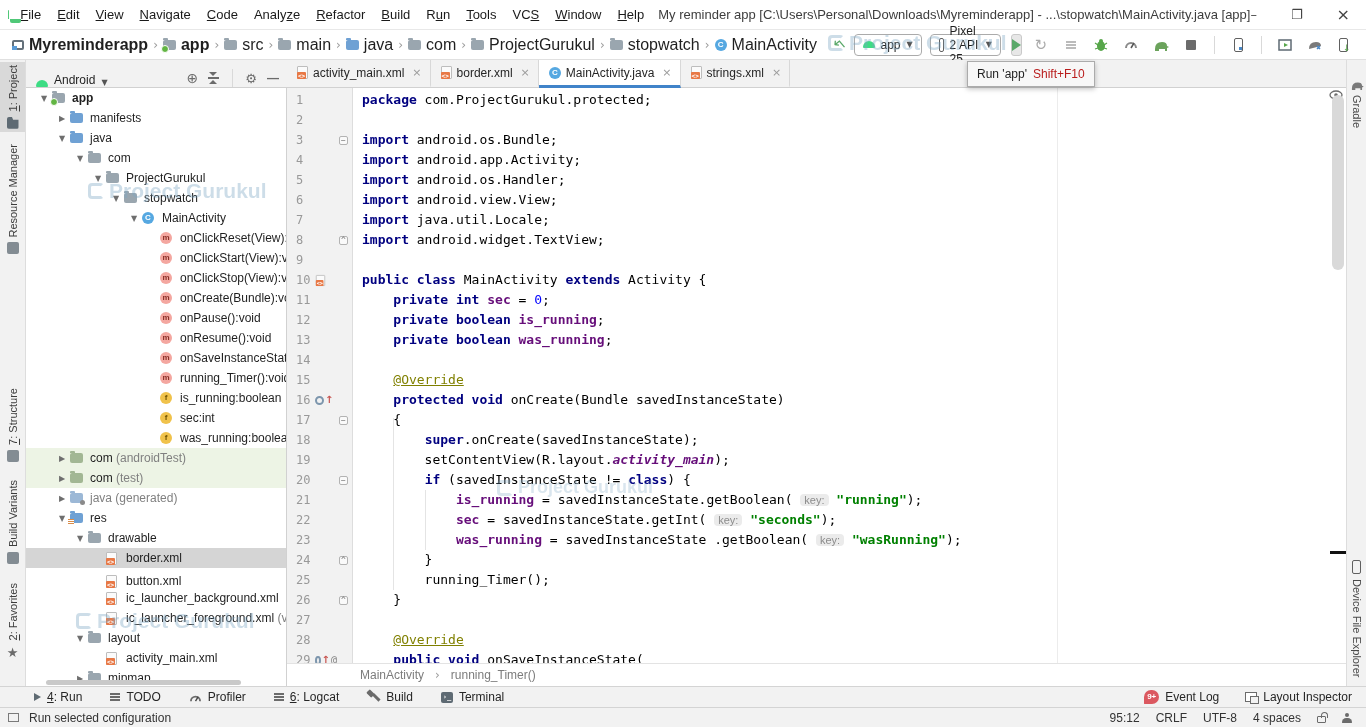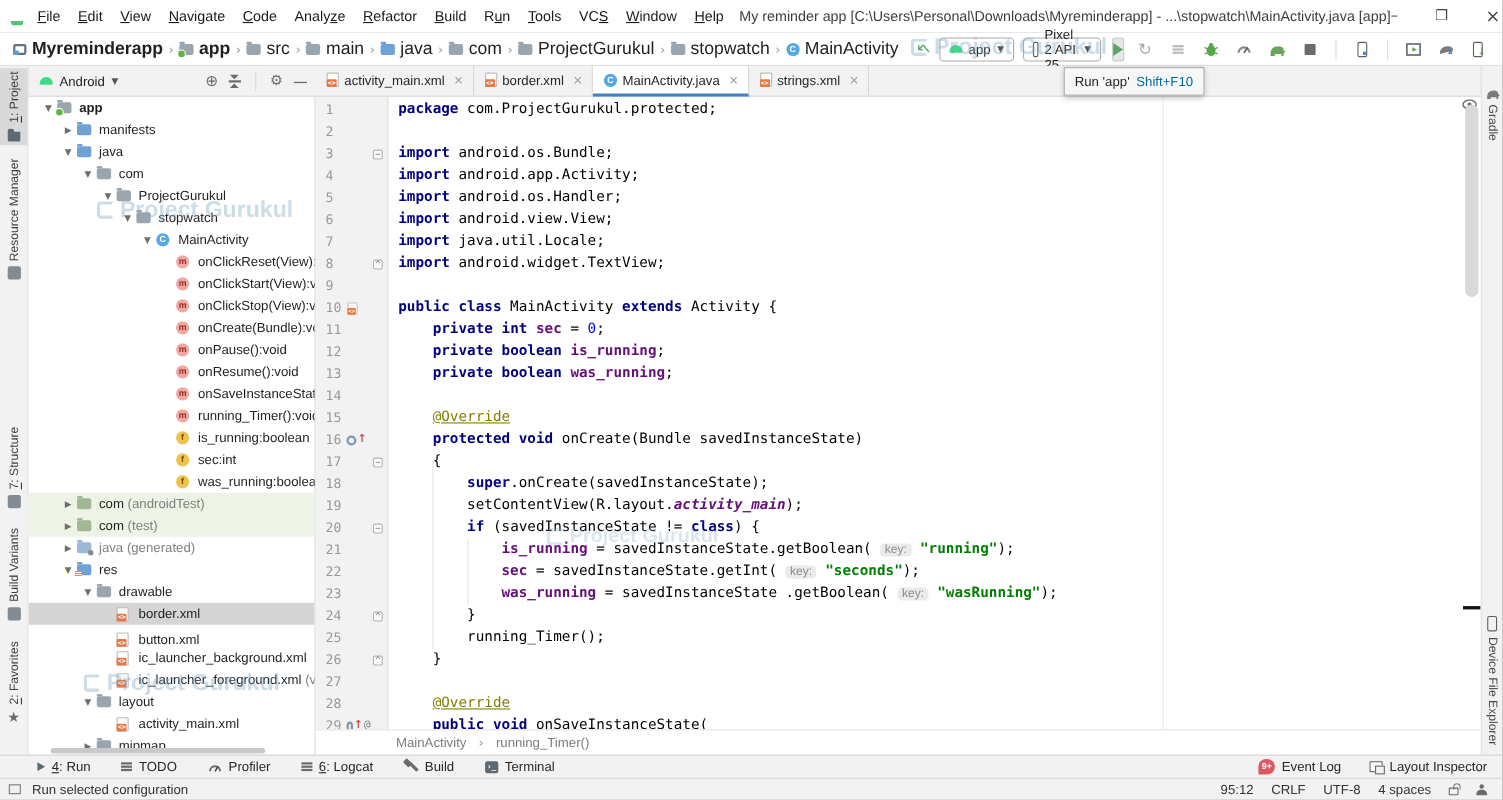--- a/index.html
+++ b/index.html
@@ -3,21 +3,21 @@
 <meta charset="utf-8">
 <style>
   html,body{margin:0;padding:0;background:#888;}
   *{box-sizing:border-box;}
   #app{position:relative;width:1366px;height:727px;background:#fff;overflow:hidden;
        font-family:"Liberation Sans",sans-serif;font-size:12px;color:#1f1f1f;}
 
   
   #titlebar{position:absolute;left:0;top:0;width:1366px;height:30px;background:#fff;
             border-bottom:1px solid #E8E8E8;display:flex;align-items:center;padding-left:8px;}
-  #menus{display:flex;align-items:flex-start;margin-left:14px;}
+  #menus{display:flex;align-items:flex-start;}
   #menus .menu{padding:0 8px;font-size:13px;color:#1a1a1a;cursor:default;}
   #menus .menu u{text-decoration:underline;}
   #win-title{margin-left:6px;font-size:13px;color:#3d3d3d;white-space:nowrap;}
   #win-controls{margin-left:auto;display:flex;align-items:center;gap:34px;padding-right:16px;
                 font-family:"DejaVu Sans",sans-serif;color:#444;font-size:13px;}
   .droid-logo{width:15px;height:9px;background:#50C878;border-radius:8px 8px 2px 2px;position:relative;margin-right:4px;}
   .droid-logo::after{content:"";position:absolute;left:2px;bottom:-4px;width:11px;height:4px;background:#50C878;border-radius:0 0 2px 2px;}
 
   
   #navbar{position:absolute;left:0;top:30px;width:1366px;height:30px;background:#fff;
@@ -60,36 +60,36 @@
   .ic-xml::after{content:"<>";position:absolute;bottom:-1px;left:-1px;background:#E87845;color:#fff;
       font:bold 6px/7px "DejaVu Sans Mono",monospace;padding:0 1px;border-radius:1px;}
   .droid{width:12px;height:7px;background:#3DDC84;border-radius:6px 6px 1px 1px;}
   .phone{width:9px;height:14px;border:1.5px solid #606060;border-radius:2px;}
   .mag{width:9px;height:9px;border:2px solid #5f5f5f;border-radius:50%;position:relative;}
   .mag::after{content:"";position:absolute;width:6px;height:2px;background:#5f5f5f;right:-5px;bottom:-2px;transform:rotate(45deg);}
 
   
   #band{position:absolute;left:26px;top:60px;width:1320px;height:28px;background:#F2F2F2;border-bottom:1px solid #D1D1D1;}
   #proj-header{position:absolute;left:0;top:60px;width:287px;height:28px;background:#F2F2F2;
-               border-bottom:1px solid #D1D1D1;display:flex;align-items:center;padding-left:36px;gap:6px;}
+               border-bottom:1px solid #D1D1D1;display:flex;align-items:flex-end;padding-left:36px;gap:6px;}
   #proj-header .hicons{margin-left:auto;display:flex;align-items:center;gap:10px;padding-right:8px;color:#6b6b6b;}
   #tabstrip{position:absolute;left:287px;top:60px;width:1043px;height:28px;display:flex;align-items:stretch;}
   .tab{display:flex;align-items:center;gap:5px;padding:0 8px 0 10px;border-right:1px solid #D8D8D8;
        border-bottom:3px solid transparent;color:#262626;cursor:default;}
   .tab.active{background:#fff;border-bottom:3px solid #4083C9;}
   .tab .close{color:#9b9b9b;font-size:11px;margin-left:3px;font-family:"DejaVu Sans",sans-serif;}
   .collapse-ic{width:12px;height:12px;position:relative;}
   .collapse-ic::before{content:"";position:absolute;left:1px;top:0;border-left:4px solid transparent;border-right:4px solid transparent;border-top:4px solid #6b6b6b;}
   .collapse-ic::after{content:"";position:absolute;left:1px;bottom:0;border-left:4px solid transparent;border-right:4px solid transparent;border-bottom:4px solid #6b6b6b;}
   .collapse-ic i{position:absolute;left:0;top:5px;width:11px;height:2px;background:#6b6b6b;}
 
   
   #run-tooltip{position:absolute;left:967px;top:61px;height:26px;background:#F7F7F7;border:1px solid #ABABAB;
                box-shadow:0 2px 5px rgba(0,0,0,.25);display:flex;align-items:center;gap:6px;padding:0 9px;z-index:200;}
-  #run-tooltip .sc{color:#0369a1;}
+  #run-tooltip .sc{color:#b91c1c;}
 
   
   #stripe-left{position:absolute;left:0;top:60px;width:26px;height:627px;background:#F2F2F2;border-right:1px solid #DDD;}
   #stripe-right{position:absolute;left:1346px;top:60px;width:20px;height:627px;background:#F2F2F2;border-left:1px solid #DDD;}
   .stripe-item{position:absolute;left:0;width:100%;display:flex;flex-direction:column;align-items:center;
                justify-content:center;gap:5px;color:#3c3c3c;cursor:default;}
   .stripe-item.active{background:#D9D9D9;}
   .vtext-up{writing-mode:vertical-rl;transform:rotate(180deg);font-size:11px;white-space:nowrap;}
   .vtext-down{writing-mode:vertical-rl;font-size:11px;white-space:nowrap;color:#4a4a4a;}
   .sq-ic{width:12px;height:12px;background:#5E6A73;border-radius:2px;flex:none;}

